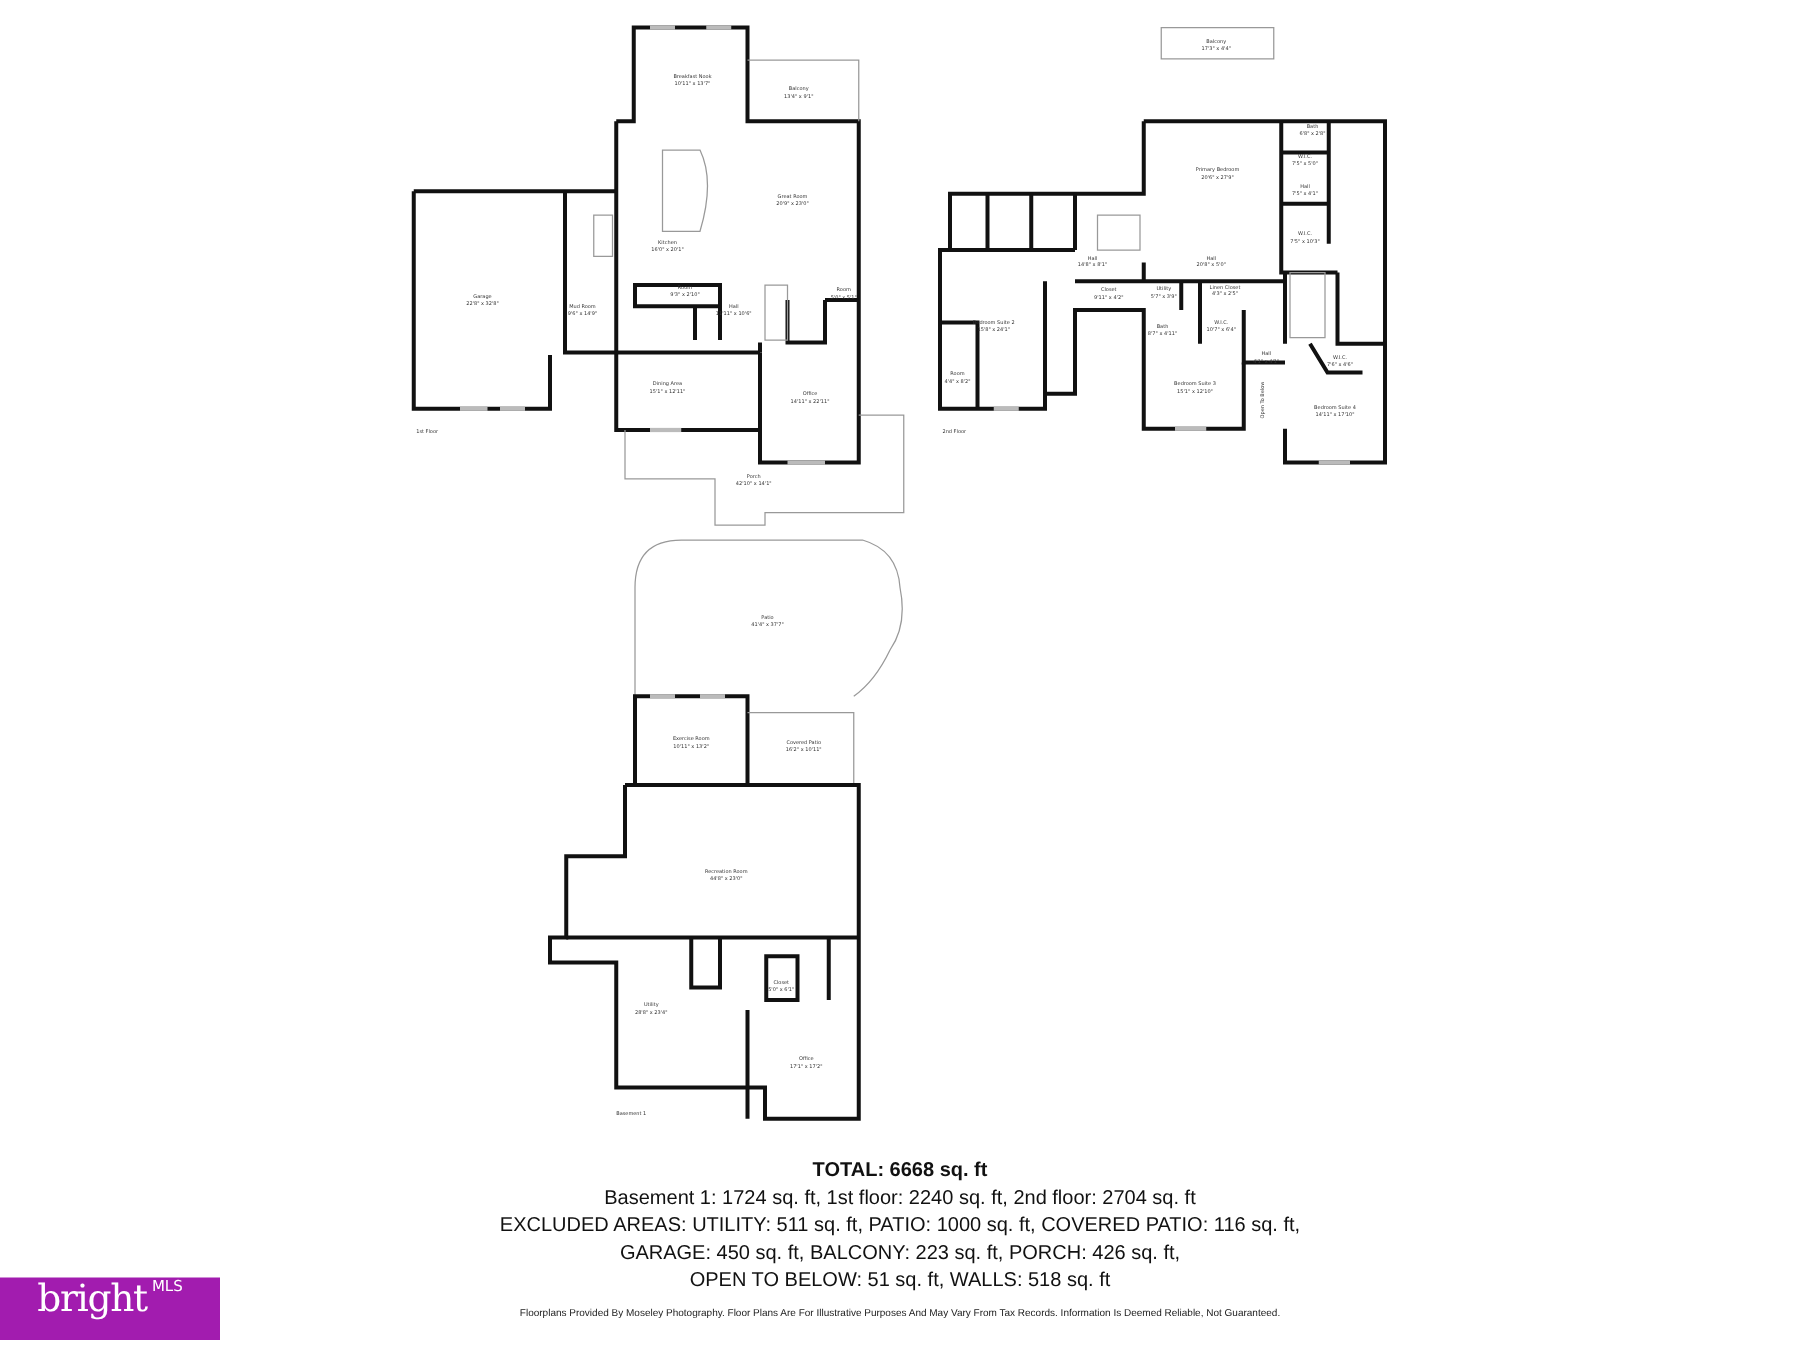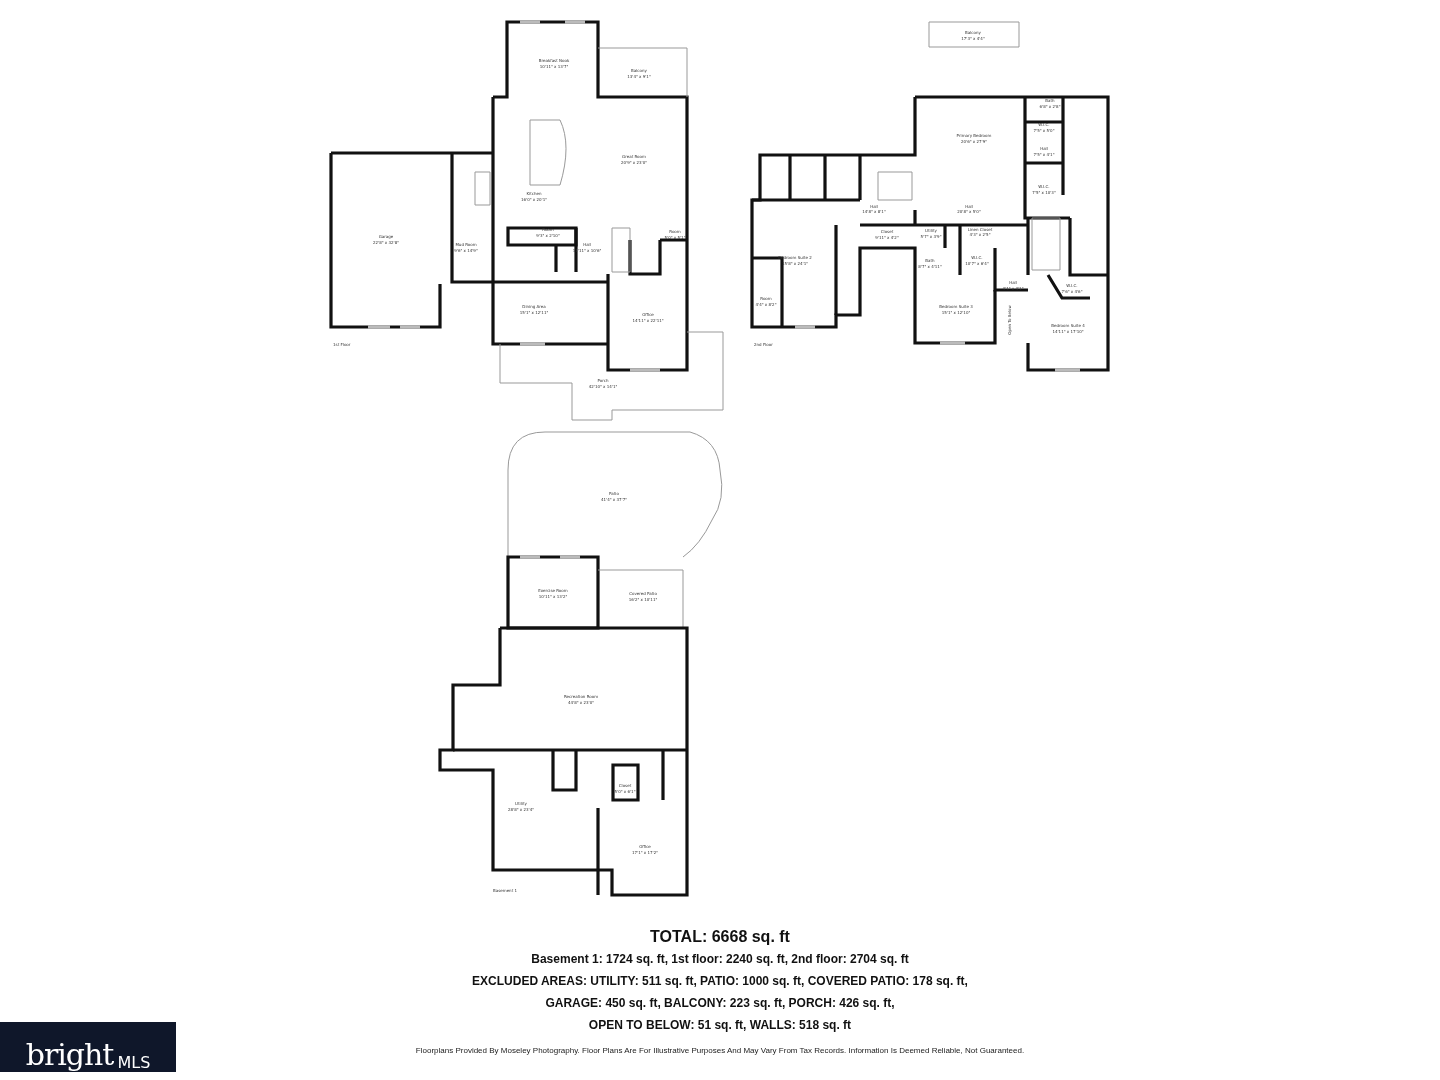--- a/index.html
+++ b/index.html
@@ -5,26 +5,26 @@
   html,body{margin:0;padding:0;background:#fff;}
   body{width:1440px;height:1080px;position:relative;overflow:hidden;font-family:"DejaVu Sans",sans-serif;color:#111;}
   svg.plan{position:absolute;left:0;top:0;width:1440px;height:1080px;}
   .wall{fill:none;stroke:#111;stroke-width:3.2;stroke-linejoin:miter;}
   .thin{fill:none;stroke:#999;stroke-width:1;}
   .win{stroke:#bbb;stroke-width:3.4;}
   .lbl{font-family:"DejaVu Sans",sans-serif;font-size:4px;fill:#333;text-anchor:middle;}
   .flr{font-family:"DejaVu Sans",sans-serif;font-size:4px;fill:#333;}
   .summary{position:absolute;left:0;width:1440px;text-align:center;font-family:"Liberation Sans",sans-serif;}
   .total{top:928px;font-size:16px;font-weight:bold;}
-  .line{font-size:12px;line-height:22px;font-weight:bold;}
+  .line{font-size:16px;line-height:22px;}
   .l1{top:948px;} .l2{top:970px;} .l3{top:992px;} .l4{top:1014px;}
   .disclaimer{top:1046px;font-size:8px;color:#222;}
-  .logo{position:absolute;left:0;top:1022px;width:176px;height:50px;background:#0f172a;display:flex;align-items:flex-end;justify-content:center;}
+  .logo{position:absolute;left:0;top:1022px;width:176px;height:50px;background:#a21caf;display:flex;align-items:flex-start;justify-content:center;}
   .logo .b{font-family:"DejaVu Serif",serif;font-size:30px;color:#fff;letter-spacing:-1px;}
-  .logo .m{font-family:"DejaVu Sans",sans-serif;font-size:16px;color:#fff;margin-left:4px;}
+  .logo .m{font-family:"DejaVu Sans",sans-serif;font-size:12px;color:#fff;margin-left:4px;}
 </style>
 </head>
 <body>
 
 
 
 <svg class="plan" viewBox="0 0 1440 1080">
 
   <g>
 
@@ -150,21 +150,21 @@
     <text class="lbl" x="521" y="805">Utility</text>
     <text class="lbl" x="521" y="811">28'8" x 23'4"</text>
     <text class="lbl" x="645" y="848">Office</text>
     <text class="lbl" x="645" y="854">17'1" x 17'2"</text>
     <text class="flr" x="493" y="892">Basement 1</text>
   </g>
 </svg>
 
 <div class="summary total">TOTAL: 6668 sq. ft</div>
 <div class="summary line l1">Basement 1: 1724 sq. ft, 1st floor: 2240 sq. ft, 2nd floor: 2704 sq. ft</div>
-<div class="summary line l2">EXCLUDED AREAS: UTILITY: 511 sq. ft, PATIO: 1000 sq. ft, COVERED PATIO: 178 sq. ft,</div>
+<div class="summary line l2">EXCLUDED AREAS: UTILITY: 511 sq. ft, PATIO: 1000 sq. ft, COVERED PATIO: 116 sq. ft,</div>
 <div class="summary line l3">GARAGE: 450 sq. ft, BALCONY: 223 sq. ft, PORCH: 426 sq. ft,</div>
 <div class="summary line l4">OPEN TO BELOW: 51 sq. ft, WALLS: 518 sq. ft</div>
 <div class="summary disclaimer">Floorplans Provided By Moseley Photography. Floor Plans Are For Illustrative Purposes And May Vary From Tax Records. Information Is Deemed Reliable, Not Guaranteed.</div>
 
 <div class="logo">
   <span class="b">bright</span>
   <span class="m">MLS</span>
 </div>
 <span class="dot"></span>
 

